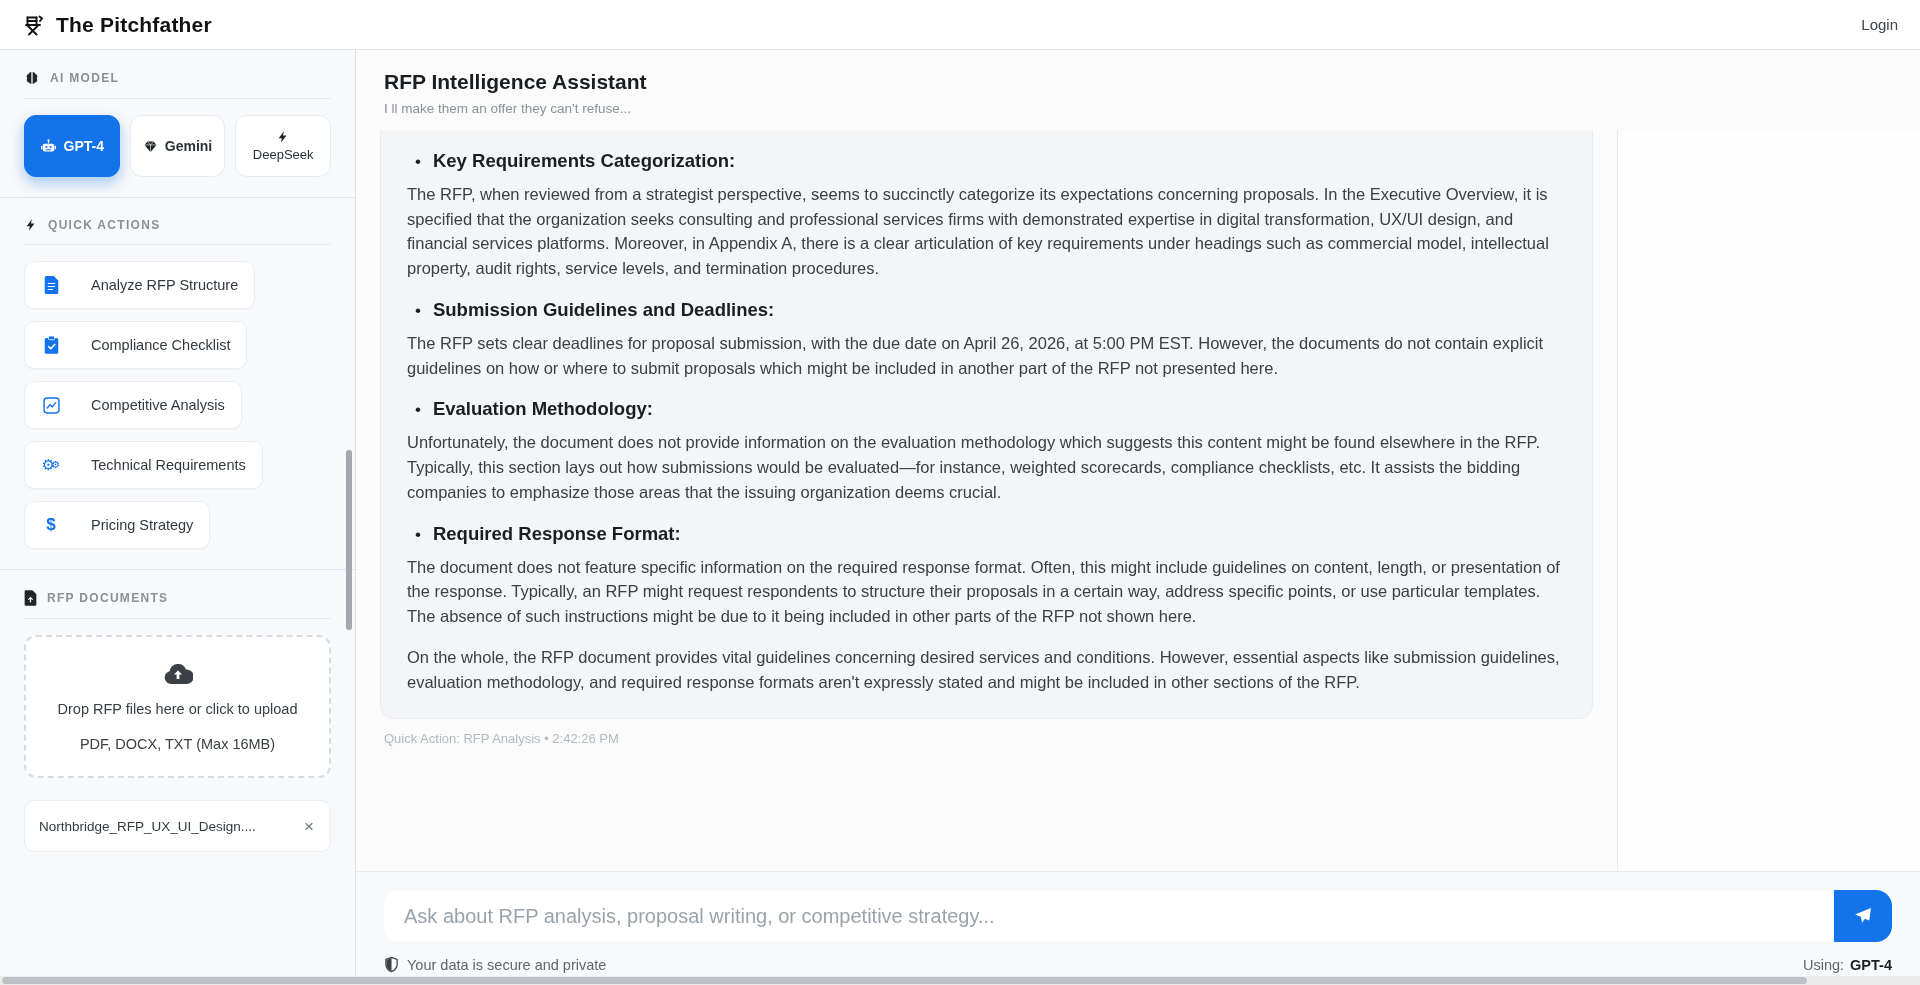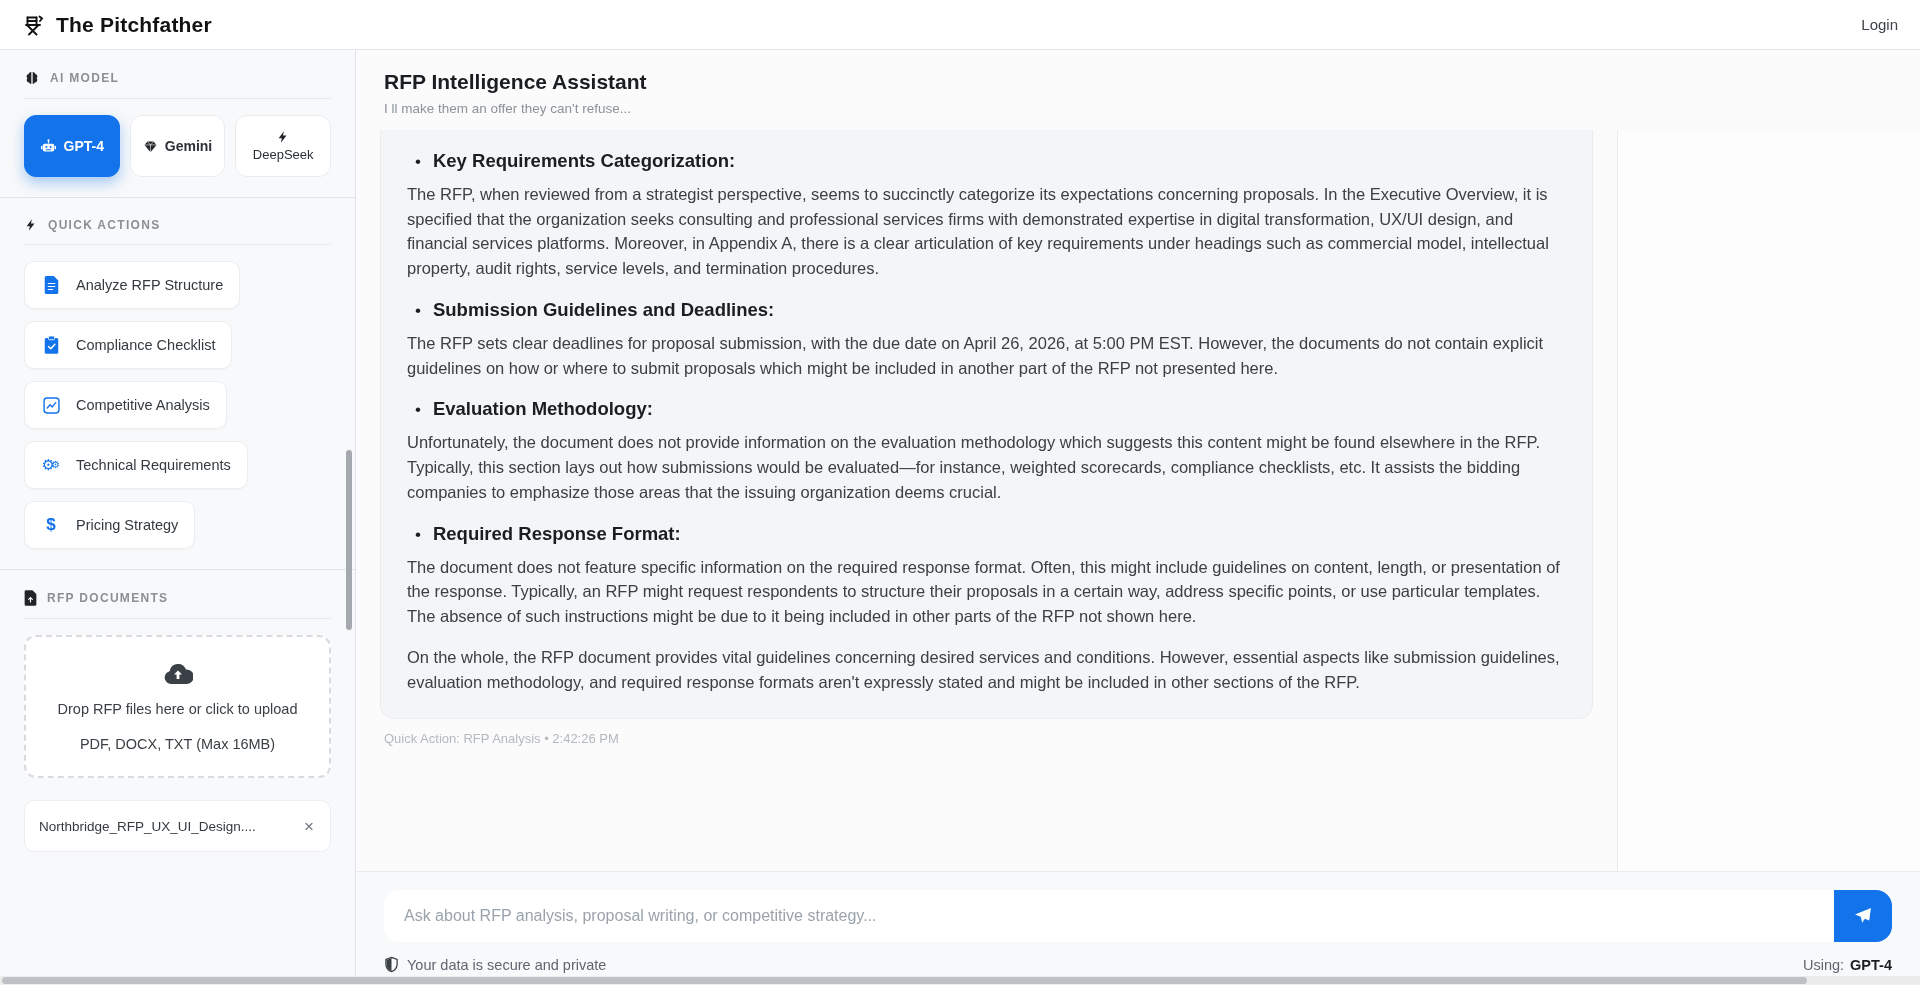--- a/index.html
+++ b/index.html
@@ -62,21 +62,21 @@
   .model-btn.active {
     background: #1273eb; border-color: #1273eb; color: #fff;
     box-shadow: 0 6px 14px rgba(18,115,235,.35);
   }
   .model-btn.stacked { flex-direction: column; gap: 3px; font-size: 13px; font-weight: 500; }
 
   .qa-btn {
     height: 48px; border-radius: 10px;
     background: #fff; border: 1px solid #ebedf0;
     box-shadow: 0 1px 2px rgba(20,24,28,.03);
-    display: flex; align-items: center; gap: 15px;
+    display: flex; align-items: center; gap: 30px;
     padding: 0 16px; margin-bottom: 12px;
     font-size: 14.5px; color: #343a40;
     cursor: pointer;
   }
   .qa-icon { width: 20px; display: flex; justify-content: center; align-items: center; flex: 0 0 20px; }
   .gear-glyphs { color: #1273eb; font-size: 15px; line-height: 1; font-family: "DejaVu Sans", sans-serif; }
   .gear-glyphs .small-gear { font-size: 10px; margin-left: -4px; vertical-align: 4px; }
   .dollar-glyph { color: #1273eb; font-size: 17px; font-weight: 700; }
 
   .dropzone {
@@ -165,21 +165,21 @@
     background: #f8f9fa;
     border-top: 1px solid #e8eaed;
     padding: 18px 28px 12px;
   }
   .composer-row { display: flex; }
   .chat-input {
     flex: 1; height: 52px;
     background: #fff; border: none; outline: none;
     border-radius: 14px 0 0 14px;
     padding: 0 20px;
-    font-size: 16px; color: #343a40;
+    font-size: 20px; color: #343a40;
     font-family: "Liberation Sans", "DejaVu Sans", sans-serif;
   }
   .chat-input::placeholder { color: #9aa3ab; }
   .send-btn {
     width: 58px; height: 52px; border: none;
     background: #1273eb; border-radius: 0 16px 16px 0;
     display: flex; align-items: center; justify-content: center;
     cursor: pointer;
   }
   .composer-foot {

